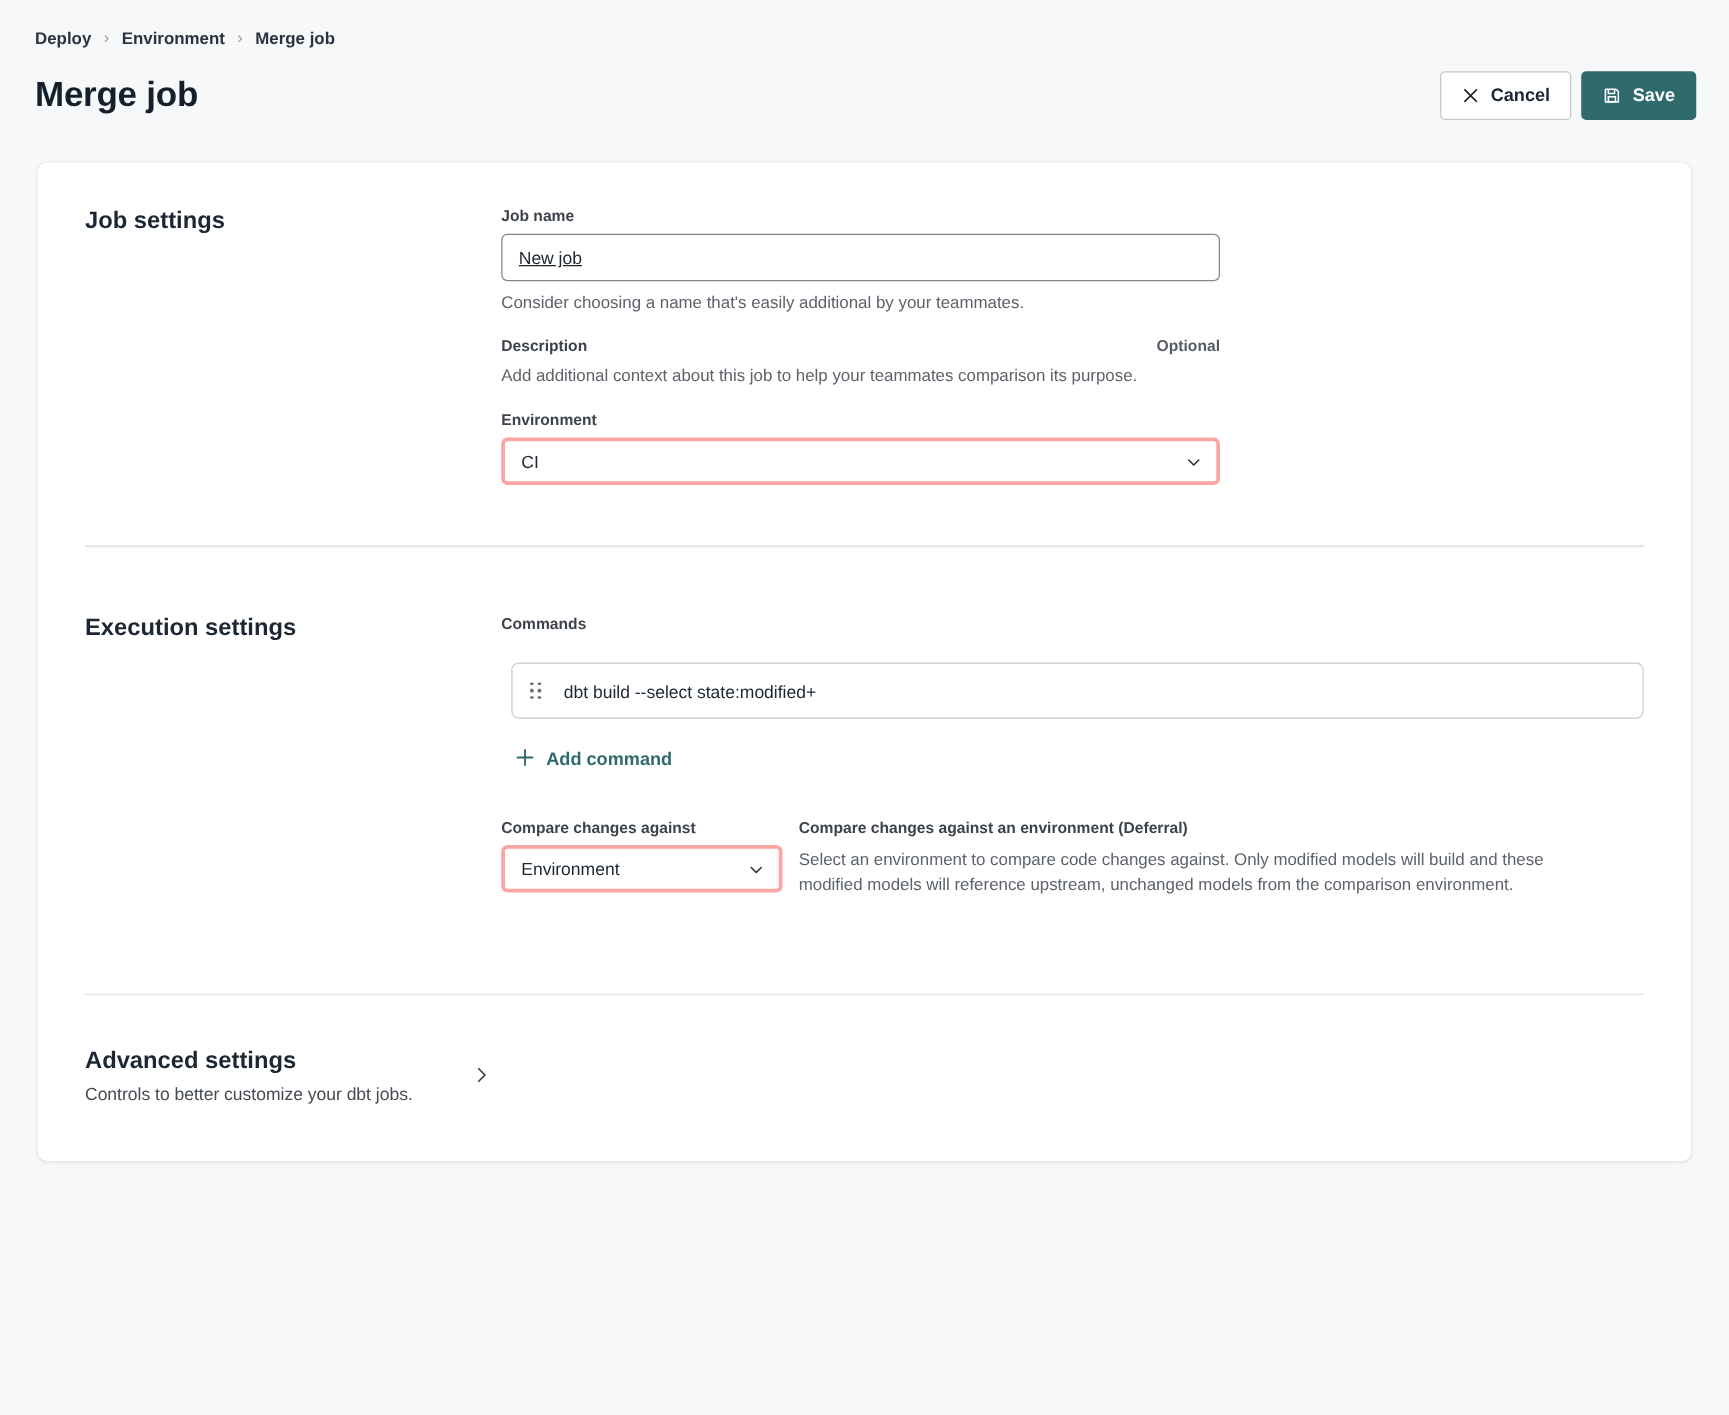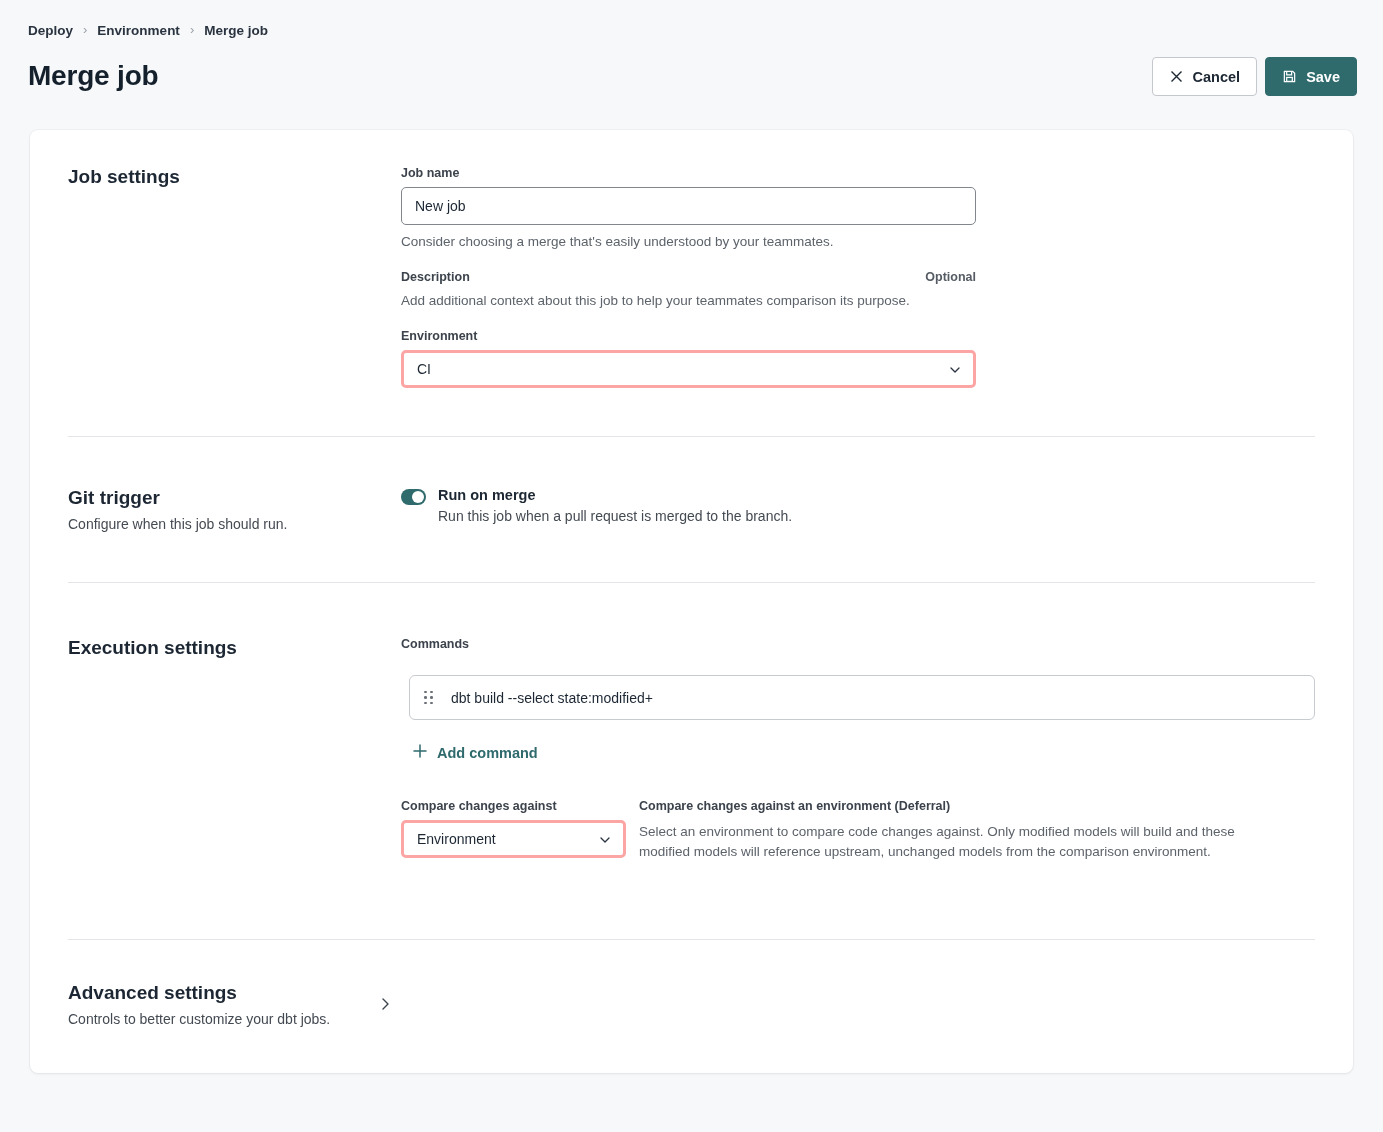--- a/index.html
+++ b/index.html
@@ -65,21 +65,21 @@
   .field-label {
     font-size: 12.5px; font-weight: 700; color: #3c434c;
     margin-bottom: 7px; display: flex; justify-content: space-between; align-items: baseline;
   }
   .optional-tag { font-size: 12.5px; font-weight: 600; color: #565c64; }
   .text-input {
     width: 575px; height: 38px;
     border: 1px solid #82868d; border-radius: 5px;
     padding: 0 13px; font-size: 14px; color: #1c2733;
     font-family: "Liberation Sans", sans-serif;
-    background: #ffffff; outline: none; display: block;
+    background: #ffffff; outline: none; display: block; text-decoration: underline;
   }
   .helper { font-size: 13.5px; color: #5d636b; margin-top: 9px; }
 
   .select {
     position: relative; height: 38px;
     border: 3px solid #fca5a5; border-radius: 5px;
     background: #ffffff; display: flex; align-items: center;
     padding: 0 13px; font-size: 14px; color: #1c2733; cursor: pointer;
   }
   .select .chevron { position: absolute; right: 12px; top: 50%; transform: translateY(-50%); }
@@ -170,21 +170,21 @@
     <section class="section">
       <div class="left-col">
         <h2 class="section-heading">Job settings</h2>
       </div>
       <div class="right-col">
         <div class="field">
           <div class="field-label">
               <span>Job name</span>
             </div>
           <input class="text-input" type="text" value="New job" style="">
-          <div class="helper">Consider choosing a merge that's easily understood by your teammates.</div>
+          <div class="helper">Consider choosing a name that's easily additional by your teammates.</div>
         </div>
 
         <div class="field">
           <div class="field-label" style="width:575px;">
             <span>Description</span>
             <span class="optional-tag">Optional</span>
           </div>
           <div class="helper">Add additional context about this job to help your teammates comparison its purpose.</div>
         </div>
 
@@ -200,37 +200,20 @@
                 </svg>
             </span>
           </div>
         </div>
       </div>
     </section>
 
     <div class="spacer-48"></div>
     <hr class="divider">
 
-    <section class="section" style="padding-top:50px; padding-bottom:50px;">
-      <div class="left-col">
-        <h2 class="section-heading">Git trigger</h2>
-        <div class="section-sub">Configure when this job should run.</div>
-      </div>
-      <div class="right-col">
-        <div class="toggle-row">
-          <div class="toggle" role="switch" aria-checked="true">
-            <div class="knob"></div>
-          </div>
-          <div class="toggle-texts">
-            <div class="toggle-label">Run on merge</div>
-            <div class="toggle-desc">Run this job when a pull request is merged to the branch.</div>
-          </div>
-        </div>
-      </div>
-    </section>
 
     <hr class="divider">
 
     <section class="section" style="padding-top:54px; padding-bottom:76px;">
       <div class="left-col">
         <h2 class="section-heading">Execution settings</h2>
       </div>
       <div class="right-col">
         <div class="field-label" style="margin-bottom:24px;">
           <span>Commands</span>

